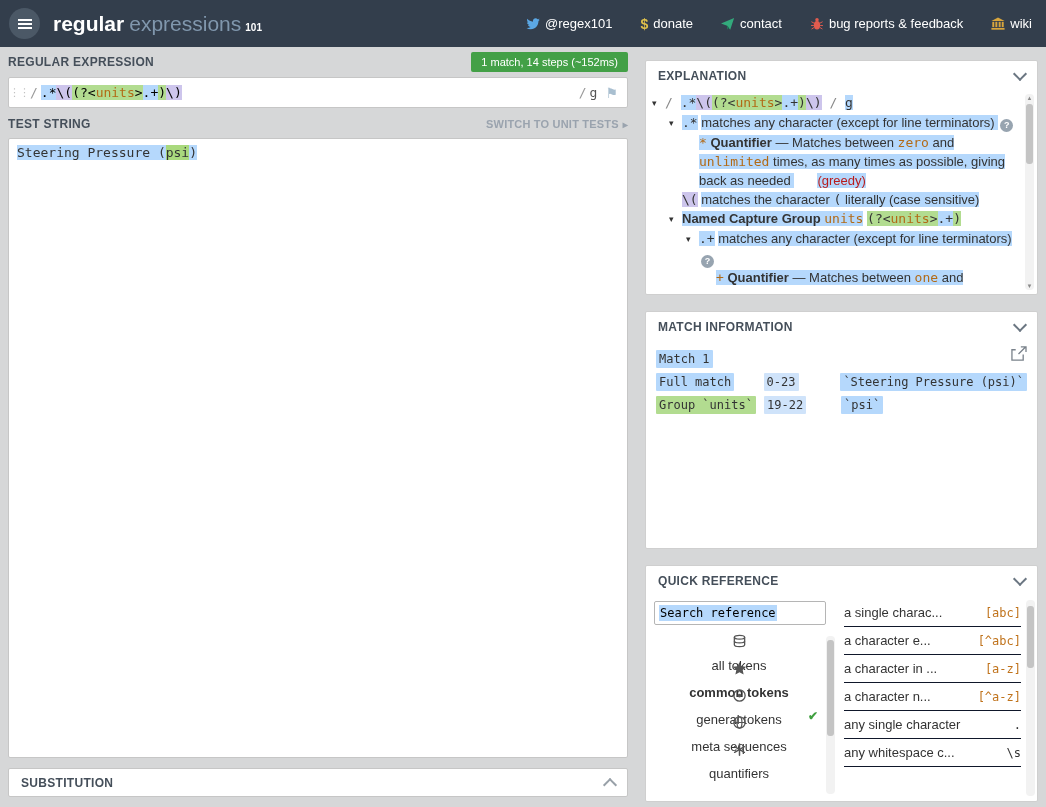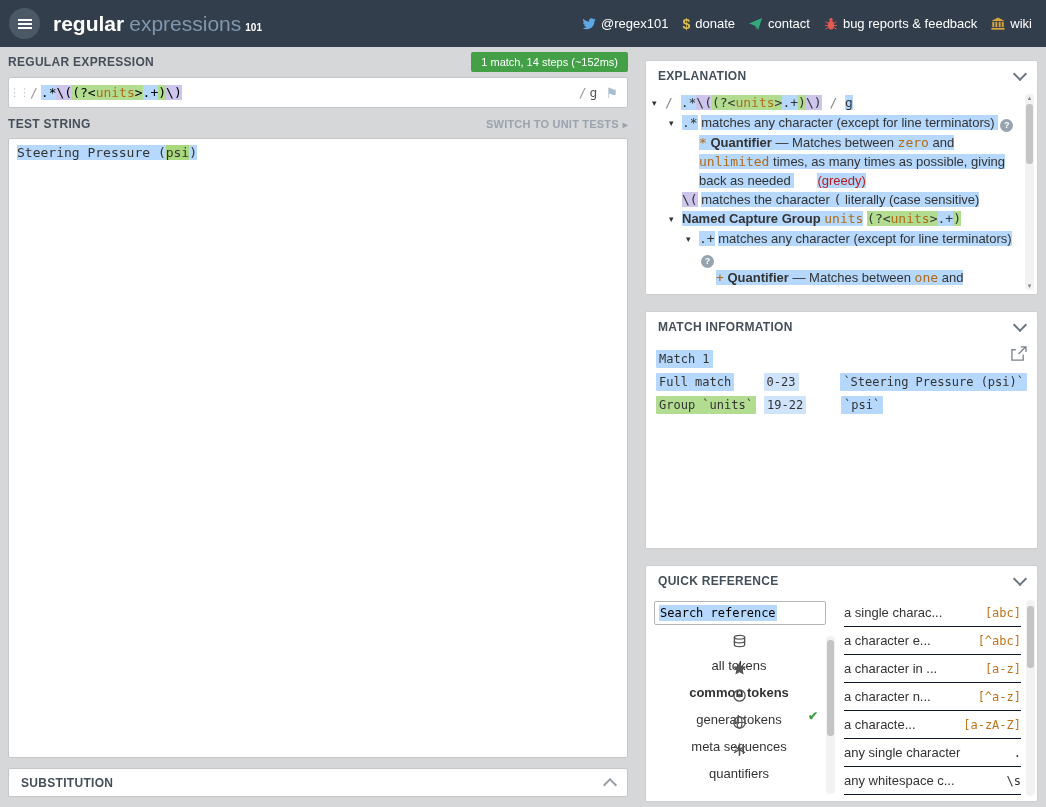--- a/index.html
+++ b/index.html
@@ -10,21 +10,21 @@
   #hdr{height:47px;background:#333e4c;display:flex;align-items:center;}
   #menu{width:31px;height:31px;border-radius:50%;background:#4b5866;margin-left:9px;
         display:flex;align-items:center;justify-content:center;cursor:pointer;flex:0 0 auto;}
   .hb{position:relative;width:14px;height:2px;background:#fff;transform:translateY(-4px);}
   .hb::before,.hb::after{content:"";position:absolute;left:0;width:14px;height:2px;background:#fff;}
   .hb::before{top:4px;} .hb::after{top:8px;}
   #logo{margin-left:13px;font-size:21px;color:#fff;display:flex;align-items:baseline;cursor:pointer;}
   #logo .l1{font-weight:700;}
   #logo .l2{color:#8097ad;font-weight:400;margin-left:5px;}
   #logo .l3{font-size:10px;font-weight:700;margin-left:4px;}
-  #nav{margin-left:auto;display:flex;align-items:center;gap:14px;padding-right:14px;
+  #nav{margin-left:auto;display:flex;align-items:center;gap:28px;padding-right:14px;
        font-size:13px;color:#fff;}
   .nav-item{display:flex;align-items:center;gap:5px;cursor:pointer;white-space:nowrap;}
   .nav-ic{display:flex;align-items:center;}
   .ic-dollar{color:#dfc14b;font-weight:700;font-size:14px;}
 
   
   #left{position:absolute;left:8px;top:47px;width:620px;}
   .sec-head{display:flex;align-items:center;height:30px;}
   .sec-title{font-size:12px;font-weight:700;color:#454f5a;letter-spacing:.3px;}
   #badge{margin-left:auto;background:#43a047;color:#fff;font-size:11px;
@@ -343,24 +343,20 @@
           </div>
           <div class="qr-tok">
             <span class="lbl">a character in ...</span>
             <span class="code code-orange">[a-z]</span>
           </div>
           <div class="qr-tok">
             <span class="lbl">a character n...</span>
             <span class="code code-orange">[^a-z]</span>
           </div>
           <div class="qr-tok">
-            <span class="lbl">a characte...</span>
-            <span class="code code-orange">[a-zA-Z]</span>
-          </div>
-          <div class="qr-tok">
             <span class="lbl">any single character</span>
             <span class="code code-dark">.</span>
           </div>
           <div class="qr-tok">
             <span class="lbl">any whitespace c...</span>
             <span class="code code-dark">\s</span>
           </div>
         </div>
       <div class="sbar" style="right:2px;top:4px;height:196px;">
         <div class="sthumb" style="top:6px;height:62px;"></div>

